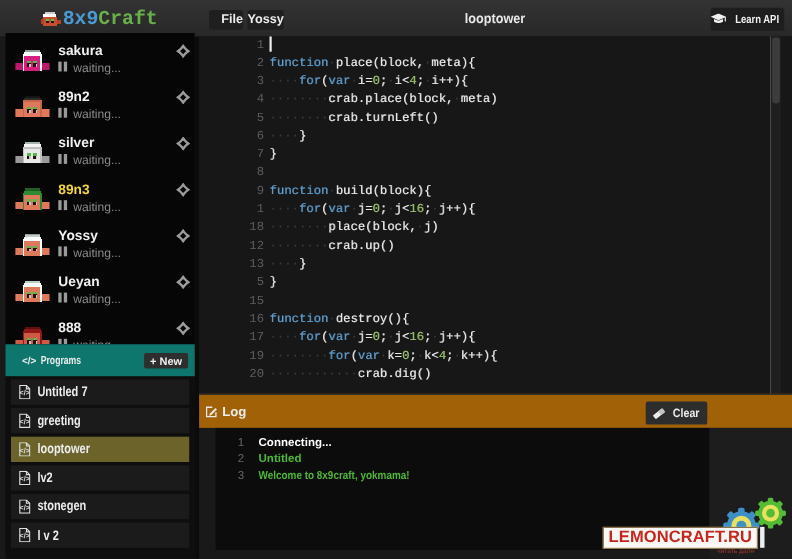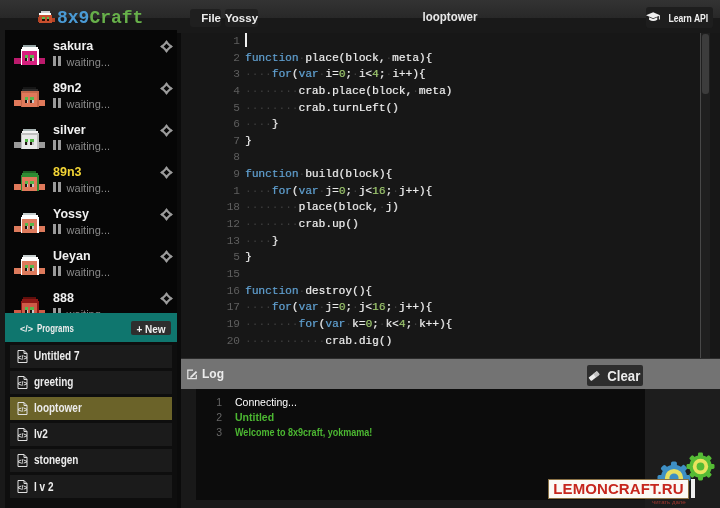--- a/index.html
+++ b/index.html
@@ -1,19 +1,19 @@
 <!DOCTYPE html>
 <html><head><meta charset="utf-8">
 <style>
 * { margin:0; padding:0; box-sizing:border-box; }
 html,body { width:720px; height:508px; overflow:hidden; background:#191919; font-family:"Liberation Sans",sans-serif; }
 #app { position:relative; width:720px; height:508px; }
 
 
-#hdr { position:absolute; left:0; top:0; width:720px; height:18px; background:linear-gradient(#333333,#282828); }
+#hdr { position:absolute; left:0; top:0; width:720px; height:33px; background:linear-gradient(#333333,#282828); }
 #logo { position:absolute; left:37px; top:8px; display:flex; align-items:center; }
 #logotxt { font-family:"Liberation Mono",monospace; font-weight:bold; font-size:18px; letter-spacing:0px; margin-left:1px; }
 .hbtn { position:absolute; top:9px; height:18px; background:#1f1f1f; border-radius:3px; color:#ececec; font-size:11.5px; font-weight:bold; text-align:right; line-height:18px; }
 #title { position:absolute; left:180px; width:540px; top:0; height:33px; line-height:34px; text-align:center; color:#e8e8e8; font-size:12.5px; font-weight:bold; transform:scaleX(0.92); }
 #learn { position:absolute; right:7px; top:7px; width:67px; height:21px; background:#1e1e1e; border-radius:3px; color:#f0f0f0; font-size:10.5px; font-weight:bold; display:flex; align-items:center; justify-content:center; gap:4px; }
 #learn span { display:inline-block; transform:scaleX(0.82); white-space:nowrap; }
 
 
 #side { position:absolute; left:5px; top:30px; width:172px; height:283px; background:#060606; overflow:hidden; }
 .prow { position:absolute; left:0; width:172px; height:42px; }
@@ -41,23 +41,23 @@
 .gut { display:inline-block; width:59px; text-align:right; color:#5e5e5e; }
 .ct { margin-left:5px; color:#eaeaea; text-shadow:0.5px 0 0 rgba(234,234,234,0.55); }
 .ct i { font-style:normal; color:#3f3f3f; text-shadow:none; }
 b.k { color:#5f9ece; font-weight:normal; text-shadow:0.5px 0 0 rgba(95,158,206,0.55); }
 b.n { color:#99c26b; font-weight:normal; text-shadow:0.5px 0 0 rgba(153,194,107,0.55); }
 .cursor { display:inline-block; width:1.5px; height:14px; background:#f0f0f0; vertical-align:-3px; }
 #sbar { position:absolute; left:700px; top:33px; width:10px; height:325px; background:#1f1f1f; border-left:1px solid #484848; }
 #sthumb { position:absolute; left:702px; top:34px; width:7px; height:60px; background:#3c3c3c; border-radius:3px; }
 
 
-#loghdr { position:absolute; left:181px; top:358px; width:539px; height:31px; background:#737373; border-top:1px solid #2c2c2c; }
+#loghdr { position:absolute; left:181px; top:358px; width:539px; height:31px; background:#a16207; border-top:1px solid #2c2c2c; }
 #loghdr .lbl { position:absolute; left:6px; top:8px; color:#ececec; font-size:12px; font-weight:bold; display:flex; align-items:center; gap:4px; }
-#clearbtn { position:absolute; left:406px; top:6px; width:56px; height:21px; background:#2d2d2d; border-radius:2px; color:#ececec; font-size:15px; font-weight:bold; display:flex; align-items:center; justify-content:center; gap:5px; }
+#clearbtn { position:absolute; left:406px; top:6px; width:56px; height:21px; background:#2d2d2d; border-radius:2px; color:#ececec; font-size:11px; font-weight:bold; display:flex; align-items:center; justify-content:center; gap:5px; }
 #logbox { position:absolute; left:196px; top:389px; width:449px; height:111px; background:#0c0c0c; font-size:10.5px; }
 .ll { height:15.1px; line-height:15.1px; font-weight:bold; }
 .ll .n { display:inline-block; width:26px; text-align:right; color:#666; font-weight:normal; }
 .ll .t { margin-left:13px; }
 #logbox { padding-top:5.5px; }
 
 
 #wmbg { position:absolute; left:645px; top:389px; width:75px; height:119px; background:#1d1d1d; }
 #banner { position:absolute; left:548px; top:478.5px; width:141px; height:20px; background:#fbf9f5; border:1.5px solid #8a7246; color:#c6261e; font-size:15px; font-weight:bold; text-align:center; line-height:17px; letter-spacing:0.1px; box-sizing:border-box; }
 #wbar { position:absolute; left:691px; top:479px; width:3.5px; height:18.5px; background:#efefef; }
@@ -374,21 +374,21 @@
         <svg width="12" height="10" viewBox="0 0 12 10">
 <g transform="rotate(-38 6 5)">
 <rect x="0.6" y="2.9" width="10.8" height="4.4" rx="0.8" fill="#ececec"></rect>
 <rect x="6.6" y="2.9" width="4.8" height="4.4" rx="0.8" fill="#c2c2c2"></rect>
 </g>
 </svg>
         <span style="display:inline-block;transform:scaleX(0.88)">Clear</span>
       </span>
   </div>
   <div id="logbox">
-    <div class="ll"><span class="n">1</span><span class="t" style="color:#fff;font-weight:normal">Connecting...</span></div>
+    <div class="ll"><span class="n">1</span><span class="t" style="color:#fff;font-weight:bold">Connecting...</span></div>
     <div class="ll"><span class="n">2</span><span class="t" style="color:#4cb832">Untitled</span></div>
     <div class="ll"><span class="n">3</span><span class="t" style="color:#4cb832;display:inline-block;transform:scaleX(0.86);transform-origin:left center">Welcome to 8x9craft, yokmama!</span></div>
   </div>
 
   <div id="wmbg"></div>
   <svg width="76" height="84" viewBox="0 0 76 84" style="position:absolute;left:644px;top:424px">
 <circle cx="30" cy="54" r="13.2" fill="#3e8fc4"></circle>
       <rect x="27.0" y="37.5" width="5.9" height="8.2" rx="1.7" fill="#3e8fc4" transform="rotate(0.0 30 54)"></rect>
       <rect x="27.0" y="37.5" width="5.9" height="8.2" rx="1.7" fill="#3e8fc4" transform="rotate(45.0 30 54)"></rect>
       <rect x="27.0" y="37.5" width="5.9" height="8.2" rx="1.7" fill="#3e8fc4" transform="rotate(90.0 30 54)"></rect>

